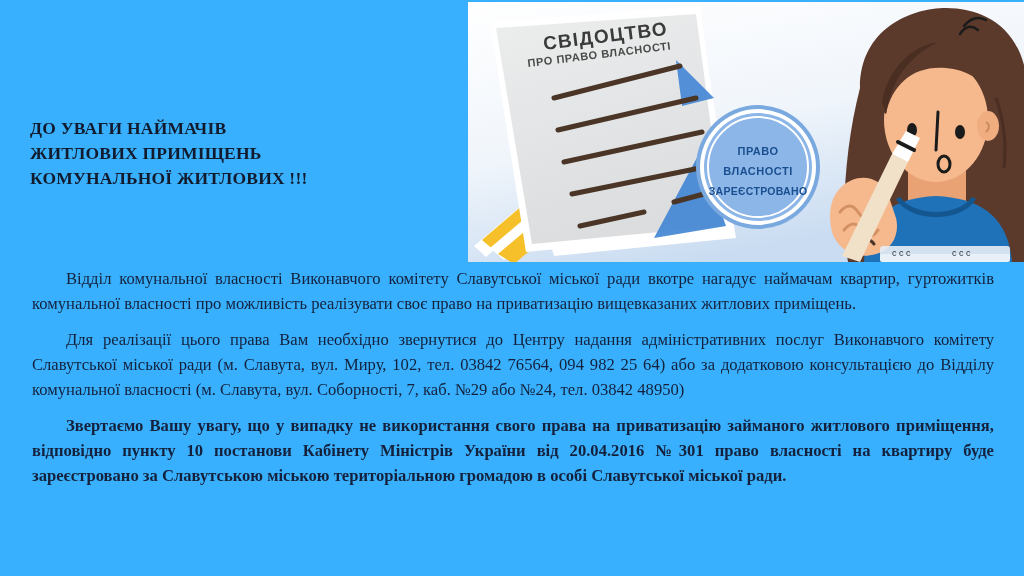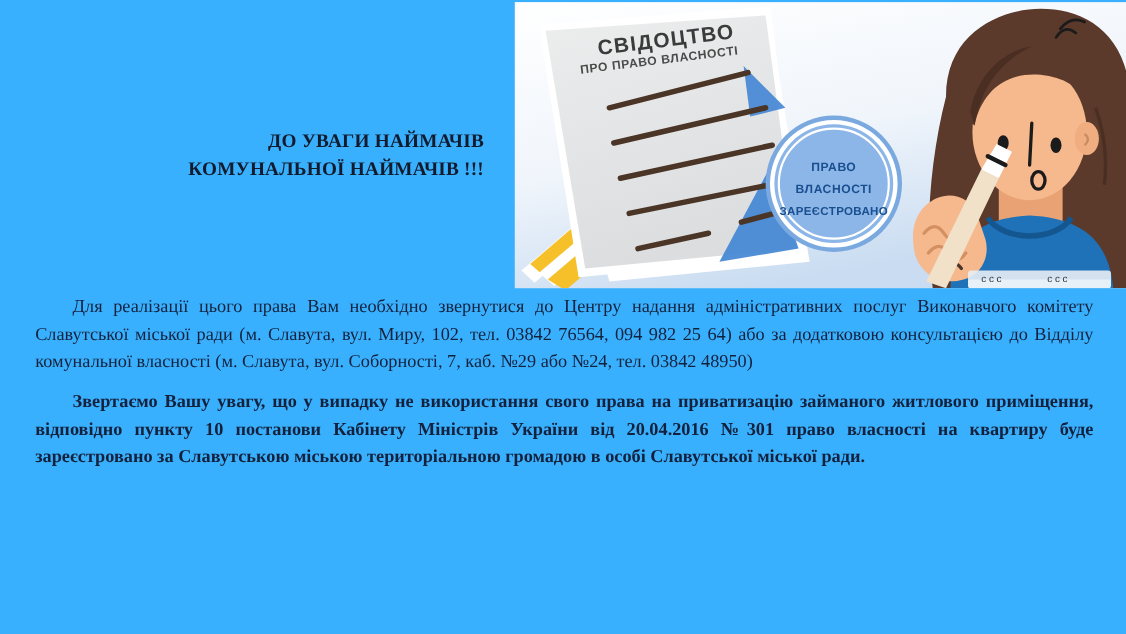--- a/index.html
+++ b/index.html
@@ -19,21 +19,21 @@
     inset: 0;
     background: #38b0fd;
   }
 
   
   .headline {
     position: absolute;
     left: 30px;
     top: 116px;
     width: 410px;
-    text-align: right;
+    text-align: left;
     color: #121b2e;
     font-weight: bold;
     font-size: 17.5px;
     line-height: 25px;
     letter-spacing: 0.2px;
     font-family: "Liberation Serif", "DejaVu Serif", serif;
   }
   .headline div { white-space: nowrap; }
 
   
@@ -69,21 +69,22 @@
   .para:last-child { margin-bottom: 0; font-weight: bold; }
   .para b { font-weight: normal; }
 </style>
 </head>
 <body>
 
 <div class="page">
 
   <div class="headline">
     <div>ДО УВАГИ  НАЙМАЧІВ</div>
-    <div>КОМУНАЛЬНОЇ НАЙМАЧІВ !!!</div>
+    <div>ЖИТЛОВИХ ПРИМІЩЕНЬ</div>
+    <div>КОМУНАЛЬНОЇ ЖИТЛОВИХ !!!</div>
   </div>
 
   <div class="illustration">
     <svg class="illo-svg" viewBox="0 0 556 260" xmlns="http://www.w3.org/2000/svg">
       <defs>
         <linearGradient id="bgGrad" x1="0" y1="0" x2="0.4" y2="1">
           <stop offset="0%" stop-color="#ffffff"></stop>
           <stop offset="55%" stop-color="#f0f5fb"></stop>
           <stop offset="100%" stop-color="#c9dcf1"></stop>
         </linearGradient>
@@ -197,20 +198,21 @@
               <text x="484" y="254">c c c</text>
             </g>
           </g>
         </g>
       </g>
     </svg>
   </div>
 
   <div class="article">
 
+    <p class="para">Відділ комунальної власності Виконавчого комітету Славутської міської ради  вкотре нагадує наймачам квартир, гуртожитків комунальної власності про можливість реалізувати своє право на приватизацію вищевказаних житлових приміщень.</p>
 
     <p class="para">
       <span>Для реалізації цього права Вам необхідно звернутися до Центру надання адміністративних послуг Виконавчого комітету Славутської міської ради </span><b>(м. Славута, вул. Миру, 102, тел.  03842 76564, 094 982 25 64)</b><span> або за додатковою консультацією до Відділу комунальної власності </span><b>(м. Славута, вул. Соборності, 7, каб. №29 або №24, тел. 03842 48950)</b>
     </p>
 
     <p class="para">Звертаємо Вашу увагу, що у випадку не використання свого права на приватизацію займаного житлового приміщення, відповідно  пункту 10 постанови Кабінету Міністрів України від  20.04.2016 №301 право власності на квартиру буде зареєстровано за Славутською міською територіальною громадою в особі Славутської міської ради.</p>
   </div>
 
 </div>
 

